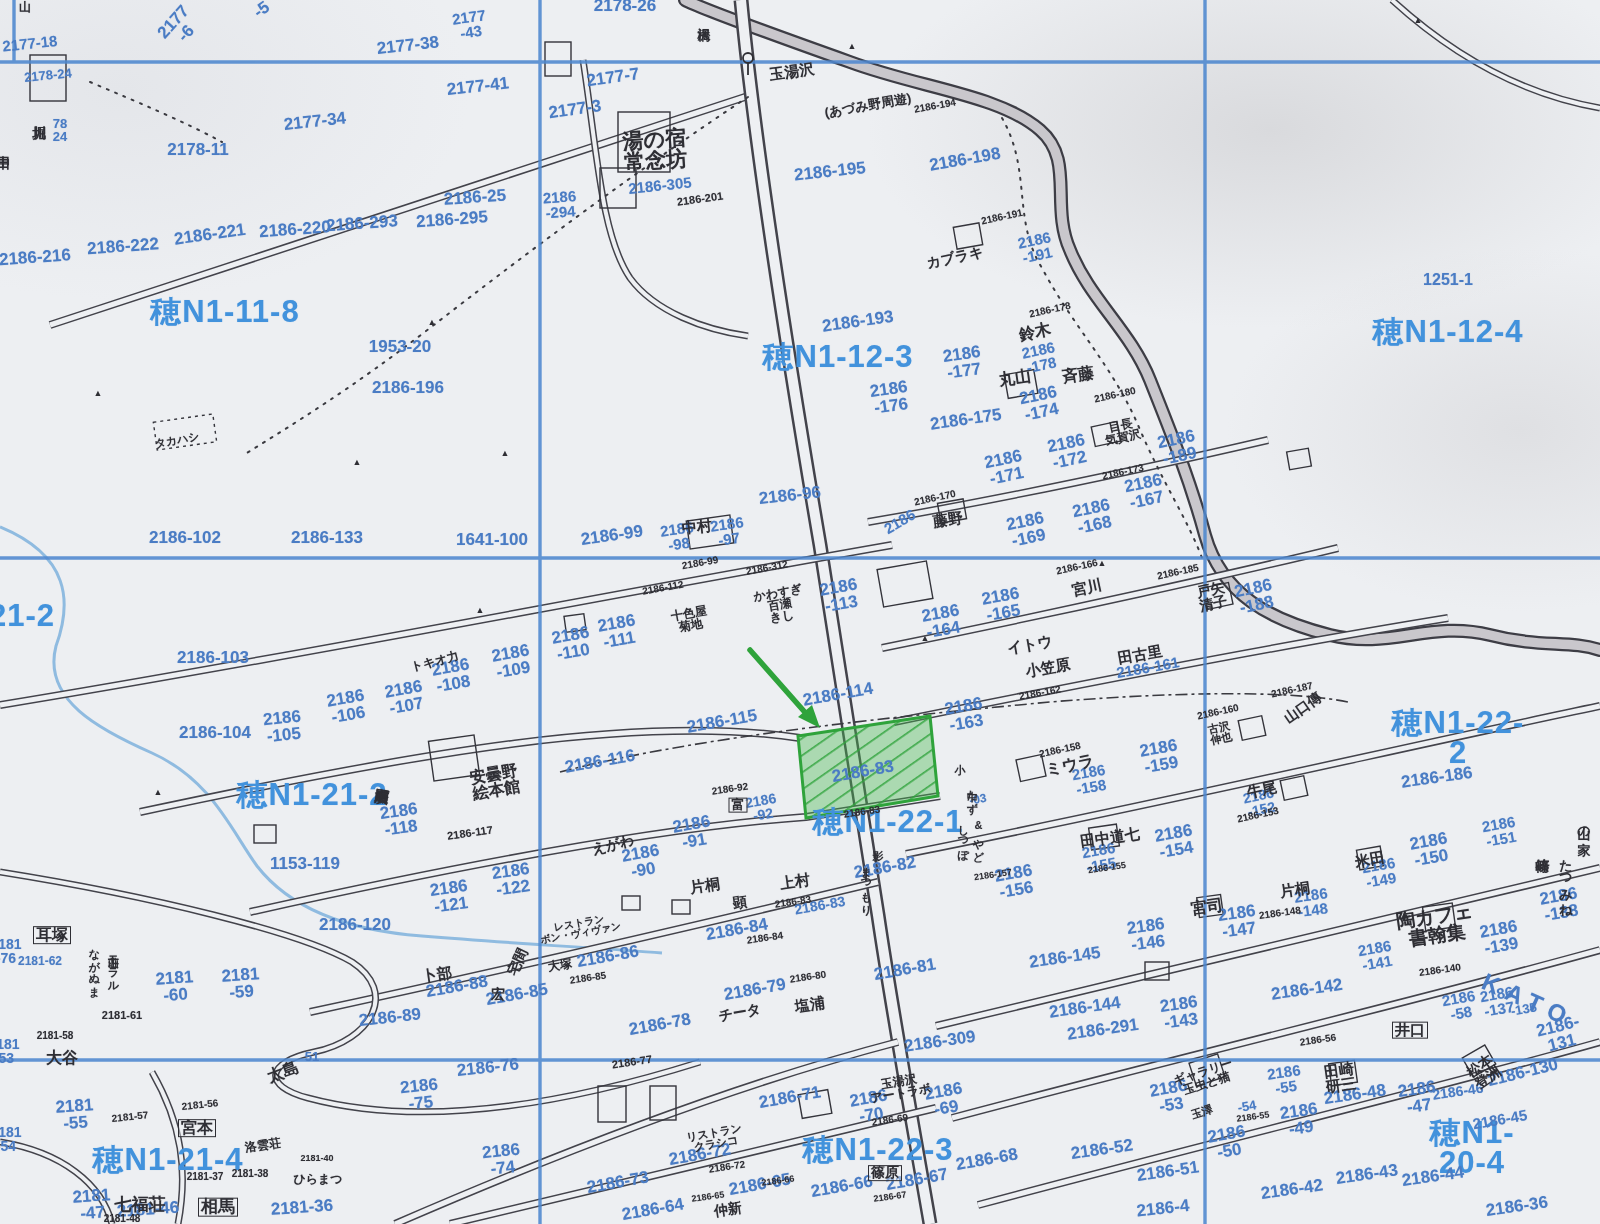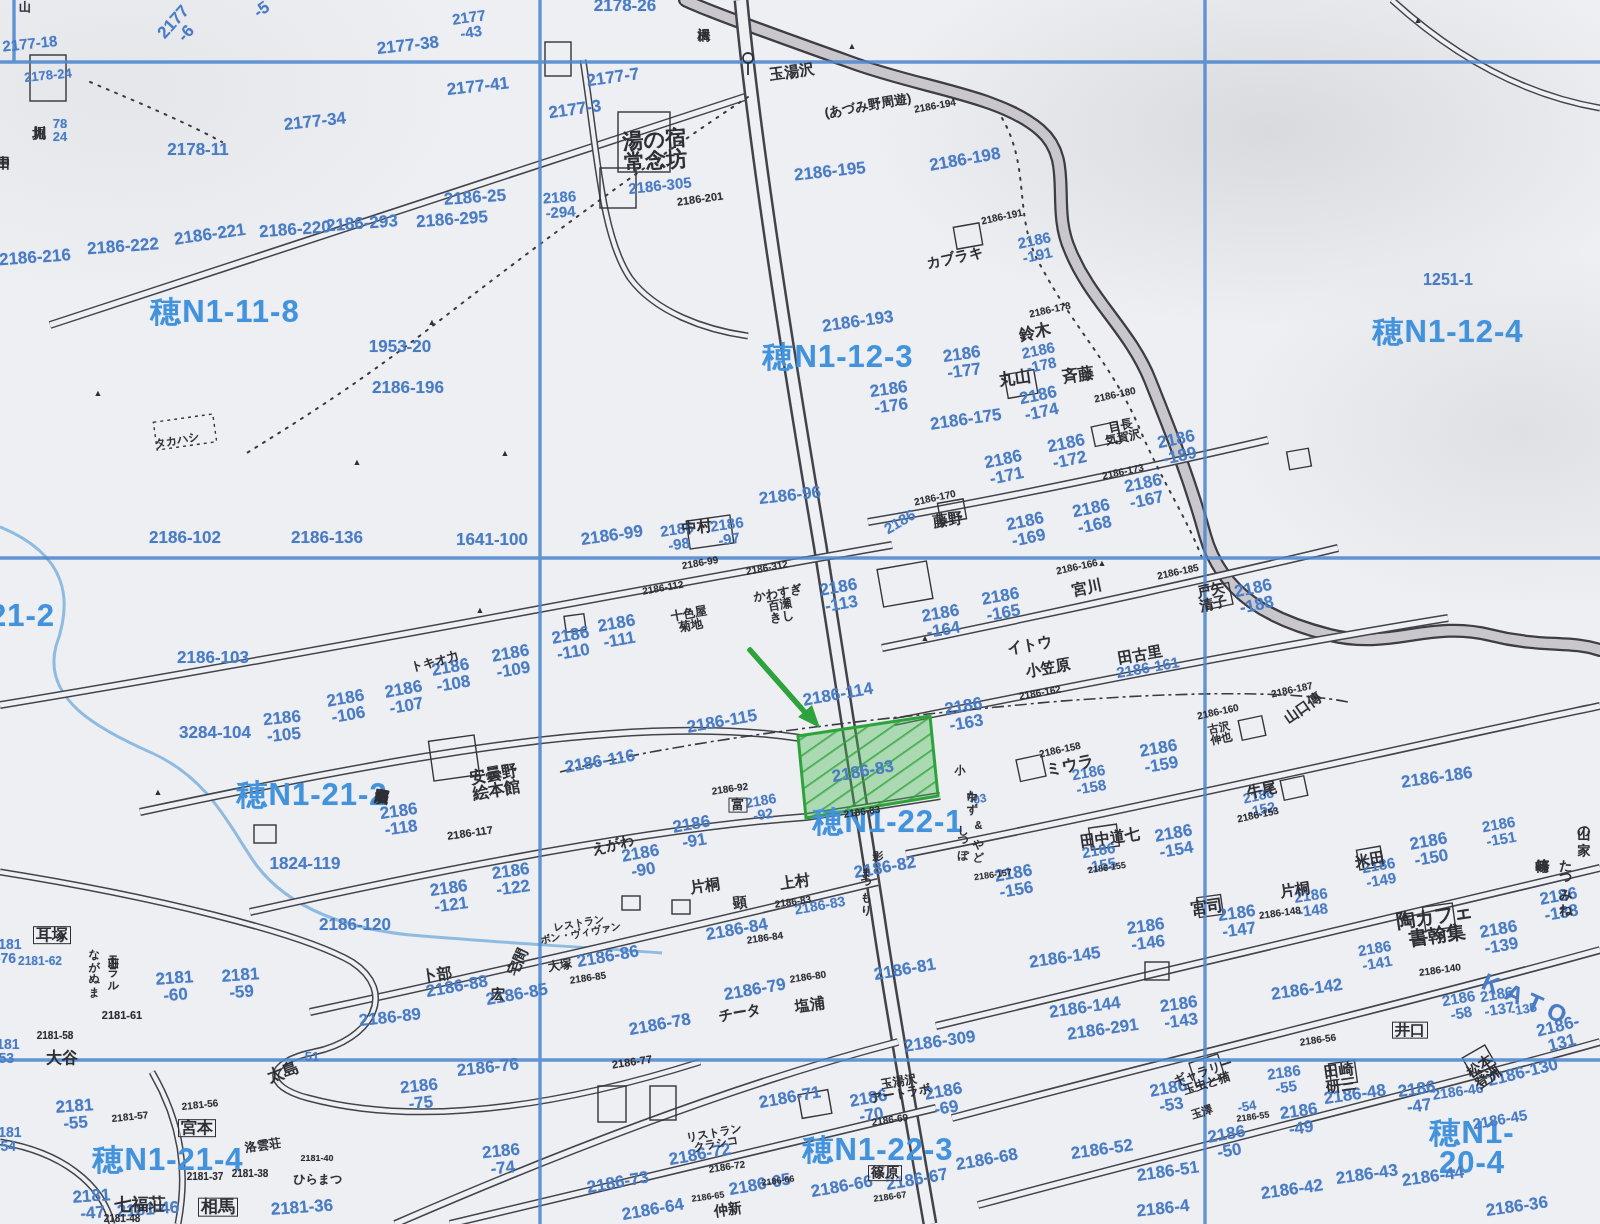--- a/index.html
+++ b/index.html
@@ -169,20 +169,21 @@
     </g>
   </svg>
 
   <div id="labels">
       <div class="lab s" style="left: 225px; top: 312px; font-size: 31px; transform: translate(-50%, -50%) rotate(0deg);">穂N1-11-8</div>
       <div class="lab s" style="left: 838px; top: 357px; font-size: 31px; transform: translate(-50%, -50%) rotate(0deg);">穂N1-12-3</div>
       <div class="lab s" style="left: 1448px; top: 332px; font-size: 31px; transform: translate(-50%, -50%) rotate(0deg);">穂N1-12-4</div>
       <div class="lab s" style="left: 22px; top: 616px; font-size: 31px; transform: translate(-50%, -50%) rotate(0deg);">21-2</div>
       <div class="lab s" style="left: 312px; top: 795px; font-size: 31px; transform: translate(-50%, -50%) rotate(0deg);">穂N1-21-2</div>
       <div class="lab s" style="left: 888px; top: 822px; font-size: 31px; transform: translate(-50%, -50%) rotate(0deg);">穂N1-22-1</div>
+      <div class="lab s" style="left: 1458px; top: 738px; font-size: 31px; transform: translate(-50%, -50%) rotate(0deg);">穂N1-22-2</div>
       <div class="lab s" style="left: 878px; top: 1150px; font-size: 31px; transform: translate(-50%, -50%) rotate(0deg);">穂N1-22-3</div>
       <div class="lab s" style="left: 1472px; top: 1148px; font-size: 31px; transform: translate(-50%, -50%) rotate(0deg);">穂N1-20-4</div>
       <div class="lab s" style="left: 168px; top: 1160px; font-size: 31px; transform: translate(-50%, -50%) rotate(0deg);">穂N1-21-4</div>
       <div class="lab b" style="left: 1448px; top: 280px; font-size: 16px; transform: translate(-50%, -50%) rotate(0deg);">1251-1</div>
       <div class="lab b" style="left: 30px; top: 44px; font-size: 15px; transform: translate(-50%, -50%) rotate(-6deg);">2177-18</div>
       <div class="lab b" style="left: 180px; top: 28px; font-size: 17px; transform: translate(-50%, -50%) rotate(-48deg);">2177
 -6</div>
       <div class="lab b" style="left: 262px; top: 10px; font-size: 17px; transform: translate(-50%, -50%) rotate(-35deg);">-5</div>
       <div class="lab b" style="left: 408px; top: 46px; font-size: 17px; transform: translate(-50%, -50%) rotate(-6deg);">2177-38</div>
       <div class="lab b" style="left: 470px; top: 25px; font-size: 15px; transform: translate(-50%, -50%) rotate(-8deg);">2177
@@ -235,24 +236,24 @@
       <div class="lab b" style="left: 1027px; top: 530px; font-size: 17px; transform: translate(-50%, -50%) rotate(-12deg);">2186
 -169</div>
       <div class="lab b" style="left: 900px; top: 522px; font-size: 15px; transform: translate(-50%, -50%) rotate(-30deg);">2186</div>
       <div class="lab b" style="left: 790px; top: 496px; font-size: 17px; transform: translate(-50%, -50%) rotate(-6deg);">2186-96</div>
       <div class="lab b" style="left: 612px; top: 536px; font-size: 17px; transform: translate(-50%, -50%) rotate(-8deg);">2186-99</div>
       <div class="lab b" style="left: 678px; top: 537px; font-size: 15px; transform: translate(-50%, -50%) rotate(-8deg);">2186
 -98</div>
       <div class="lab b" style="left: 728px; top: 532px; font-size: 15px; transform: translate(-50%, -50%) rotate(-8deg);">2186
 -97</div>
       <div class="lab b" style="left: 492px; top: 540px; font-size: 17px; transform: translate(-50%, -50%) rotate(0deg);">1641-100</div>
-      <div class="lab b" style="left: 327px; top: 538px; font-size: 17px; transform: translate(-50%, -50%) rotate(0deg);">2186-136</div>
+      <div class="lab b" style="left: 327px; top: 538px; font-size: 17px; transform: translate(-50%, -50%) rotate(0deg);">2186-133</div>
       <div class="lab b" style="left: 185px; top: 538px; font-size: 17px; transform: translate(-50%, -50%) rotate(0deg);">2186-102</div>
       <div class="lab b" style="left: 213px; top: 658px; font-size: 17px; transform: translate(-50%, -50%) rotate(0deg);">2186-103</div>
-      <div class="lab b" style="left: 215px; top: 733px; font-size: 17px; transform: translate(-50%, -50%) rotate(0deg);">3284-104</div>
+      <div class="lab b" style="left: 215px; top: 733px; font-size: 17px; transform: translate(-50%, -50%) rotate(0deg);">2186-104</div>
       <div class="lab b" style="left: 283px; top: 727px; font-size: 17px; transform: translate(-50%, -50%) rotate(-6deg);">2186
 -105</div>
       <div class="lab b" style="left: 347px; top: 707px; font-size: 17px; transform: translate(-50%, -50%) rotate(-10deg);">2186
 -106</div>
       <div class="lab b" style="left: 405px; top: 698px; font-size: 17px; transform: translate(-50%, -50%) rotate(-10deg);">2186
 -107</div>
       <div class="lab b" style="left: 452px; top: 676px; font-size: 17px; transform: translate(-50%, -50%) rotate(-10deg);">2186
 -108</div>
       <div class="lab b" style="left: 512px; top: 662px; font-size: 17px; transform: translate(-50%, -50%) rotate(-10deg);">2186
 -109</div>
@@ -260,21 +261,21 @@
 -110</div>
       <div class="lab b" style="left: 618px; top: 632px; font-size: 17px; transform: translate(-50%, -50%) rotate(-10deg);">2186
 -111</div>
       <div class="lab b" style="left: 840px; top: 596px; font-size: 17px; transform: translate(-50%, -50%) rotate(-10deg);">2186
 -113</div>
       <div class="lab b" style="left: 838px; top: 695px; font-size: 17px; transform: translate(-50%, -50%) rotate(-10deg);">2186-114</div>
       <div class="lab b" style="left: 722px; top: 722px; font-size: 17px; transform: translate(-50%, -50%) rotate(-10deg);">2186-115</div>
       <div class="lab b" style="left: 600px; top: 762px; font-size: 17px; transform: translate(-50%, -50%) rotate(-10deg);">2186-116</div>
       <div class="lab b" style="left: 400px; top: 820px; font-size: 17px; transform: translate(-50%, -50%) rotate(-8deg);">2186
 -118</div>
-      <div class="lab b" style="left: 305px; top: 864px; font-size: 17px; transform: translate(-50%, -50%) rotate(0deg);">1824-119</div>
+      <div class="lab b" style="left: 305px; top: 864px; font-size: 17px; transform: translate(-50%, -50%) rotate(0deg);">1153-119</div>
       <div class="lab b" style="left: 450px; top: 897px; font-size: 17px; transform: translate(-50%, -50%) rotate(-8deg);">2186
 -121</div>
       <div class="lab b" style="left: 512px; top: 880px; font-size: 17px; transform: translate(-50%, -50%) rotate(-8deg);">2186
 -122</div>
       <div class="lab b" style="left: 355px; top: 925px; font-size: 17px; transform: translate(-50%, -50%) rotate(0deg);">2186-120</div>
       <div class="lab b" style="left: 642px; top: 862px; font-size: 17px; transform: translate(-50%, -50%) rotate(-10deg);">2186
 -90</div>
       <div class="lab b" style="left: 693px; top: 833px; font-size: 17px; transform: translate(-50%, -50%) rotate(-10deg);">2186
 -91</div>
       <div class="lab b" style="left: 762px; top: 808px; font-size: 14px; transform: translate(-50%, -50%) rotate(-10deg);">2186

